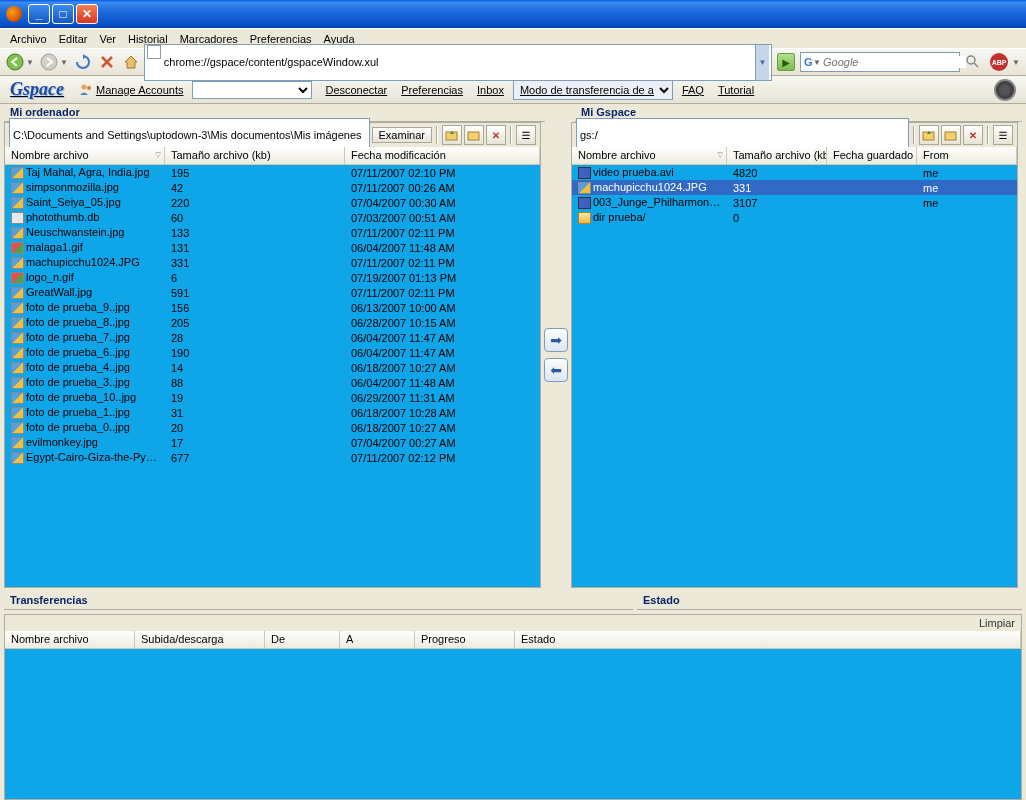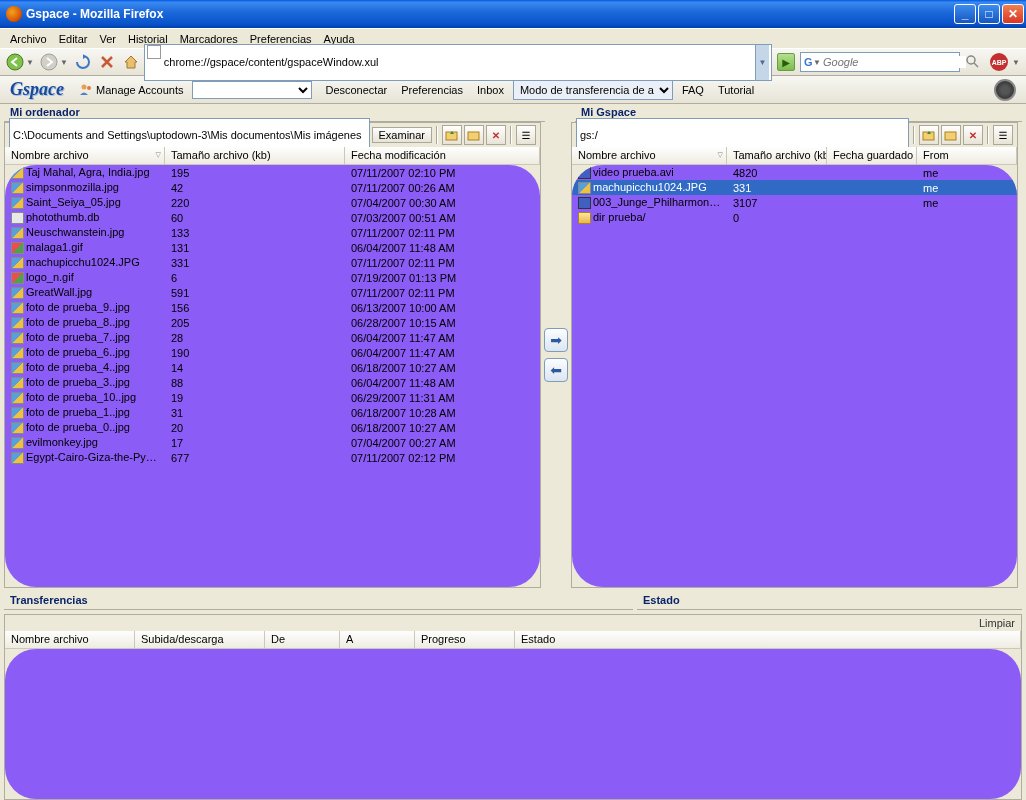--- a/index.html
+++ b/index.html
@@ -25,21 +25,21 @@
 .urlbox .page-icon { width: 14px; height: 14px; background: #fff; border: 1px solid #999; margin-right: 3px; }
 .urlbox input { flex: 1; border: none; outline: none; font: inherit; }
 .urlbox .urldrop { width: 14px; background: #c5d6e8; text-align: center; font-size: 8px; color: #4b6a98; border-left: 1px solid #7f9db9; align-self: stretch; display: flex; align-items: center; justify-content: center; }
 .go-btn { width: 18px; height: 18px; border: 1px solid #6a9a4a; background: linear-gradient(to bottom, #b4e090, #7abd4c); border-radius: 2px; margin: 0 3px; display:flex;align-items:center;justify-content:center;color:#2a5d0a;font-size:10px;}
 .searchbox { width: 160px; height: 20px; border: 1px solid #7f9db9; background: #fff; display: flex; align-items: center; padding: 0 2px; }
 .searchbox .eng { width: 14px; height: 14px; display:flex;align-items:center;justify-content:center; }
 .searchbox input { flex: 1; border: none; outline: none; font: inherit; color: #999; font-style: italic; }
 .abp { width: 18px; height: 18px; border-radius: 50%; background: #c43030; color: #fff; font-size: 7px; font-weight: bold; display: flex; align-items: center; justify-content: center; margin: 0 4px; }
 
 
-.gsbar { height: 28px; background: linear-gradient(to bottom, #f7f7f2, #e7e3d6); border-bottom: 1px solid #b0ada0; display: flex; align-items: center; padding: 0 4px; gap: 4px; }
+.gsbar { height: 28px; background: linear-gradient(to bottom, #f7f7f2, #e7e3d6); border-bottom: 1px solid #b0ada0; display: flex; align-items: center; padding: 0 4px; gap: 4px; text-decoration: underline; }
 .gslogo { font-family: "Comic Sans MS", cursive; font-style: italic; font-weight: bold; font-size: 18px; color: #1a4a9a; margin: 0 6px; text-shadow: 1px 1px 0 #a8c0e0; }
 .gsbtn { padding: 2px 4px; border: 1px solid transparent; display: flex; align-items: center; gap: 3px; }
 .gsinput { height: 18px; border: 1px solid #7f9db9; background: #fff; }
 .gsselect { height: 20px; border: 1px solid #7f9db9; background: #ebf0f8; font: inherit; padding: 0 2px; }
 .badge { width: 22px; height: 22px; border-radius: 50%; background: radial-gradient(circle, #555 30%, #222 100%); border: 2px solid #888; margin-left: auto; margin-right: 6px; }
 
 
 .pane-hdr { height: 18px; background: #ece9d8; border-bottom: 1px solid #b0ada0; padding: 2px 6px; font-weight: bold; color: #0a246a; }
 
 
@@ -47,21 +47,21 @@
 .pathbar input { flex: 1; height: 25px; border: 1px solid #7f9db9; padding: 16px 3px; font: inherit; }
 .smbtn { width: 20px; height: 20px; border: 1px solid #aca899; background: linear-gradient(to bottom, #fefefe, #e7e3d6); display: flex; align-items: center; justify-content: center; font-size: 10px; }
 .sep { width: 2px; height: 18px; border-left: 1px solid #aca899; border-right: 1px solid #fff; margin: 0 2px; }
 
 
 .colhdr { height: 18px; display: flex; background: linear-gradient(to bottom, #fefefe, #eeece0); border-bottom: 1px solid #ccc8b8; }
 .colhdr > div { padding: 2px 6px; border-right: 1px solid #ccc8b8; overflow: hidden; white-space: nowrap; position: relative; }
 .sort-ind { position: absolute; right: 3px; top: 4px; font-size: 7px; color: #888; }
 
 
-.filelist { background: #8b5cf6; overflow-y: auto; border-radius: 31px; }
+.filelist { background: #0ea5e9; overflow-y: auto; }
 .row { display: flex; height: 15px; align-items: center; }
 .row.sel { background: #316ac5; color: #fff; }
 .row > div { padding: 0 6px; overflow: hidden; white-space: nowrap; text-overflow: ellipsis; }
 .fic { width: 13px; height: 12px; display: inline-block; vertical-align: middle; margin-right: 2px; }
 .fic.img { background: linear-gradient(135deg, #5aa0d8 50%, #f0c040 50%); border: 1px solid #888; }
 .fic.db { background: #e8e8e8; border: 1px solid #888; }
 .fic.gif { background: linear-gradient(135deg, #e85050 50%, #50a050 50%); border: 1px solid #888; }
 .fic.vid { background: #4060c0; border: 1px solid #333; }
 .fic.fld { background: linear-gradient(to bottom, #fce79c, #e8b84a); border: 1px solid #b08020; border-radius: 1px; }
 
@@ -85,21 +85,20 @@
 .preview { width: 190px; height: 116px; background: linear-gradient(to bottom, #b8d0e0 0%, #8aa8b8 30%, #4a6050 45%, #2a3828 70%, #1a2418 100%); position: relative; }
 .preview::before { content: ""; position: absolute; left: 50px; top: 30px; width: 80px; height: 50px; background: #3a5038; clip-path: polygon(0% 100%, 30% 10%, 50% 40%, 70% 0%, 100% 100%); }
 
 svg { display: block; }
 </style>
 </head>
 <body>
 
 <div class="titlebar">
   <div class="ff-icon"></div>
-  <div class="title">Gspace - Mozilla Firefox</div>
   <div class="winbtn min">_</div>
   <div class="winbtn max">□</div>
   <div class="winbtn close">✕</div>
 </div>
 
 <div class="menubar">
   <span>Archivo</span>
   <span>Editar</span>
   <span>Ver</span>
   <span>Historial</span>

